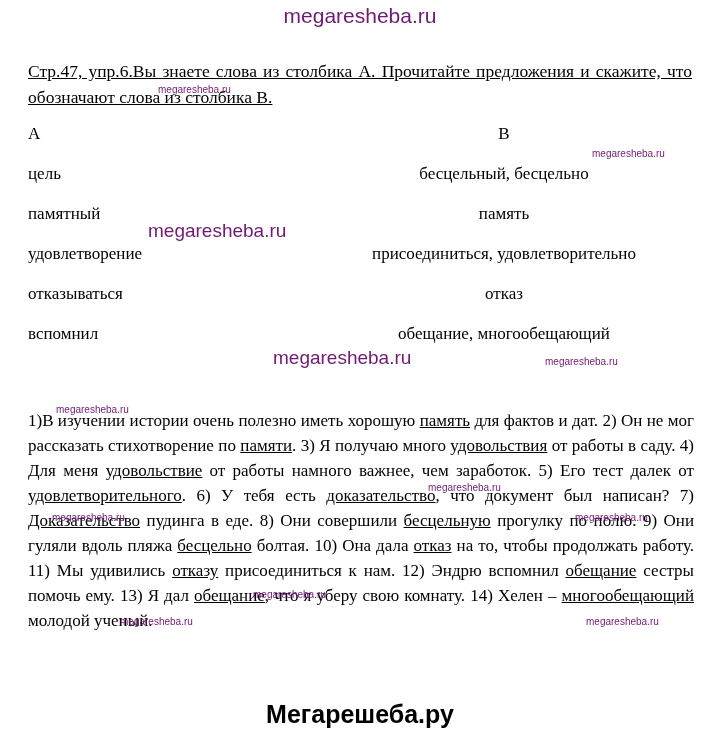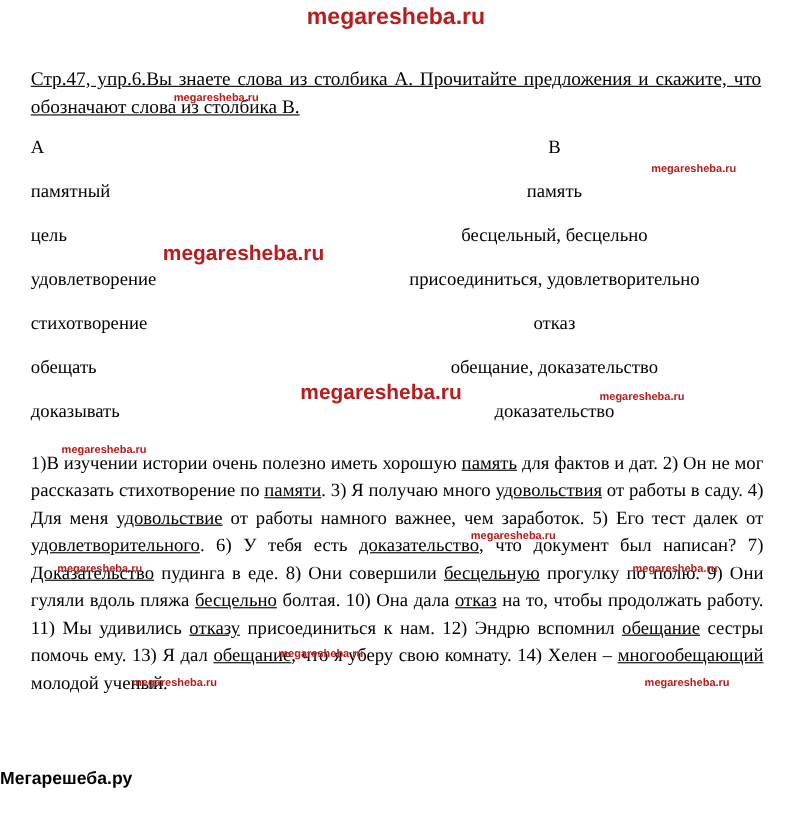--- a/index.html
+++ b/index.html
@@ -7,23 +7,23 @@
     width: 720px; height: 743px;
     background: #ffffff;
     color: #000000;
     font-family: "Liberation Serif", serif;
     position: relative;
     overflow: hidden;
   }
   .wm {
     position: absolute;
     font-family: "Liberation Sans", sans-serif;
-    font-weight: bold;
+    font-weight: normal;
     white-space: nowrap;
-    color: #b91c1c;
+    color: #701a75;
   }
   .wm-top    { top: 4px; left: 0; width: 100%; text-align: center; font-size: 21px; }
   .wm-big    { font-size: 19px; }
   .wm-small  { font-size: 10px; }
 
   .wm-h     { top: 84px;  left: 158px; }
   .wm-r1    { top: 148px; left: 592px; }
   .wm-bigL  { top: 220px; left: 148px; }
   .wm-bigC  { top: 347px; left: 273px; }
   .wm-r2    { top: 356px; left: 545px; }
@@ -63,60 +63,57 @@
     margin: 0;
     font-size: 17px;
     line-height: 25px;
     text-align: justify;
   }
   .answer .u { text-decoration: underline; }
 
   .footer {
     position: absolute;
     top: 700px; left: 0; width: 100%;
+    text-align: center;
     font-family: "Liberation Sans", sans-serif;
     font-weight: bold;
-    font-size: 16px;
+    font-size: 25px;
   }
 </style>
 </head>
 <body>
 
 <div class="wm wm-top">megaresheba.ru</div>
 
 <div class="heading">Стр.47, упр.6.Вы знаете слова из столбика А. Прочитайте предложения и скажите, что обозначают слова из столбика В.</div>
 
 <div class="word-table">
   <div class="trow">
     <div class="ca">А</div>
     <div class="cb">В</div>
   </div>
   <div class="trow">
+    <div class="ca">цель</div>
+    <div class="cb">бесцельный, бесцельно</div>
+  </div>
+  <div class="trow">
     <div class="ca">памятный</div>
     <div class="cb">память</div>
-  </div>
-  <div class="trow">
-    <div class="ca">цель</div>
-    <div class="cb">бесцельный, бесцельно</div>
   </div>
   <div class="trow">
     <div class="ca">удовлетворение</div>
     <div class="cb">присоединиться, удовлетворительно</div>
   </div>
   <div class="trow">
-    <div class="ca">стихотворение</div>
+    <div class="ca">отказываться</div>
     <div class="cb">отказ</div>
   </div>
   <div class="trow">
-    <div class="ca">обещать</div>
-    <div class="cb">обещание, доказательство</div>
-  </div>
-  <div class="trow">
-    <div class="ca">доказывать</div>
-    <div class="cb">доказательство</div>
+    <div class="ca">вспомнил</div>
+    <div class="cb">обещание, многообещающий</div>
   </div>
 </div>
 
 <p class="answer"><span>1)В изучении истории очень полезно иметь хорошую </span><span class="u">память</span><span> для фактов и дат. 2) Он не мог рассказать стихотворение по </span><span class="u">памяти</span><span>. 3) Я получаю много </span><span class="u">удовольствия</span><span> от работы в саду. 4) Для меня </span><span class="u">удовольствие</span><span> от работы намного важнее, чем заработок. 5) Его тест далек от </span><span class="u">удовлетворительного</span><span>. 6) У тебя есть </span><span class="u">доказательство</span><span>, что документ был написан? 7) </span><span class="u">Доказательство</span><span> пудинга в еде. 8) Они совершили </span><span class="u">бесцельную</span><span> прогулку по полю. 9) Они гуляли вдоль пляжа </span><span class="u">бесцельно</span><span> болтая. 10) Она дала </span><span class="u">отказ</span><span> на то, чтобы продолжать работу. 11) Мы удивились </span><span class="u">отказу</span><span> присоединиться к нам. 12) Эндрю вспомнил </span><span class="u">обещание</span><span> сестры помочь ему. 13) Я дал </span><span class="u">обещание</span><span>, что я уберу свою комнату. 14) Хелен – </span><span class="u">многообещающий</span><span> молодой ученый.</span></p>
 
 <div class="wm wm-small wm-h">megaresheba.ru</div>
 <div class="wm wm-small wm-r1">megaresheba.ru</div>
 <div class="wm wm-big  wm-bigL">megaresheba.ru</div>
 <div class="wm wm-big  wm-bigC">megaresheba.ru</div>
 <div class="wm wm-small wm-r2">megaresheba.ru</div>

